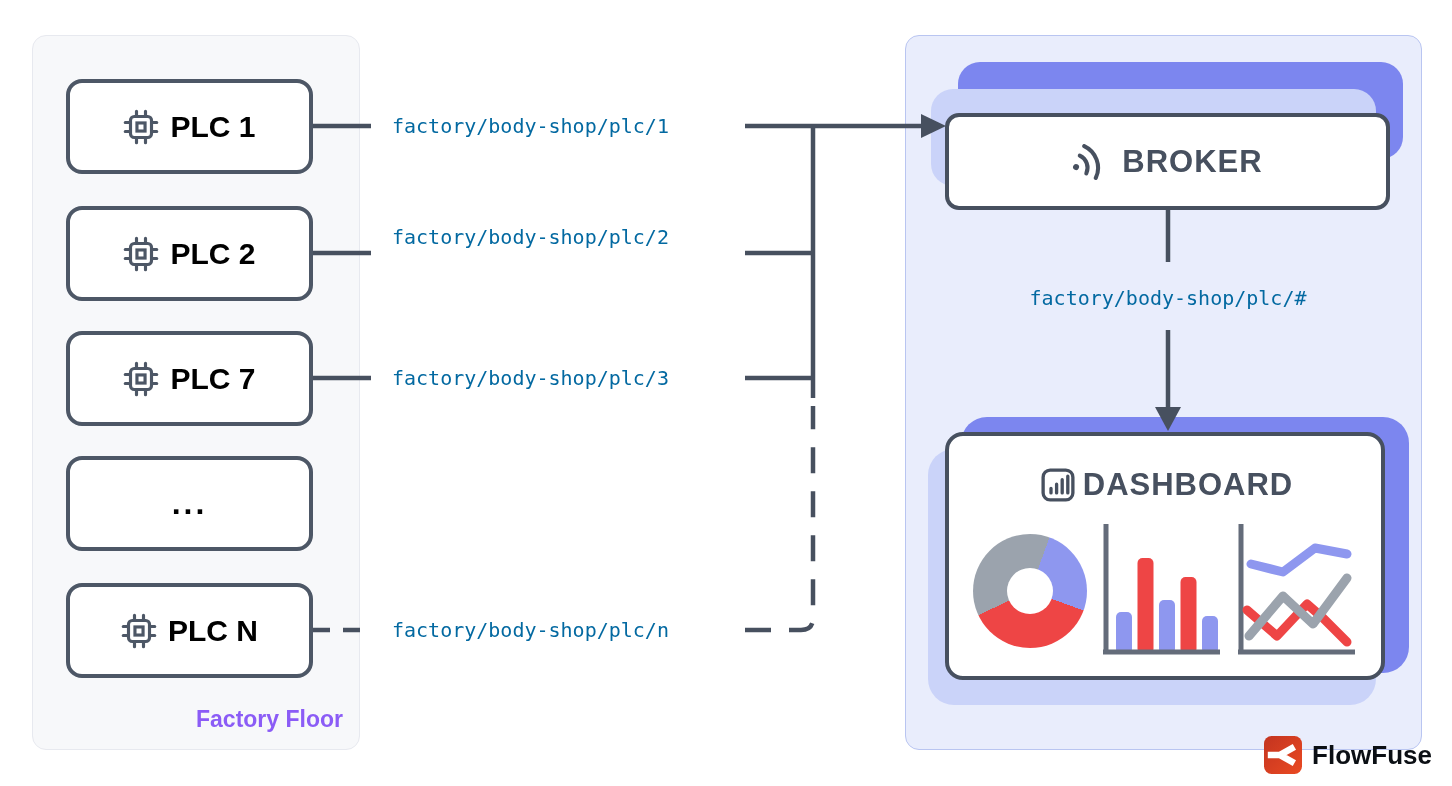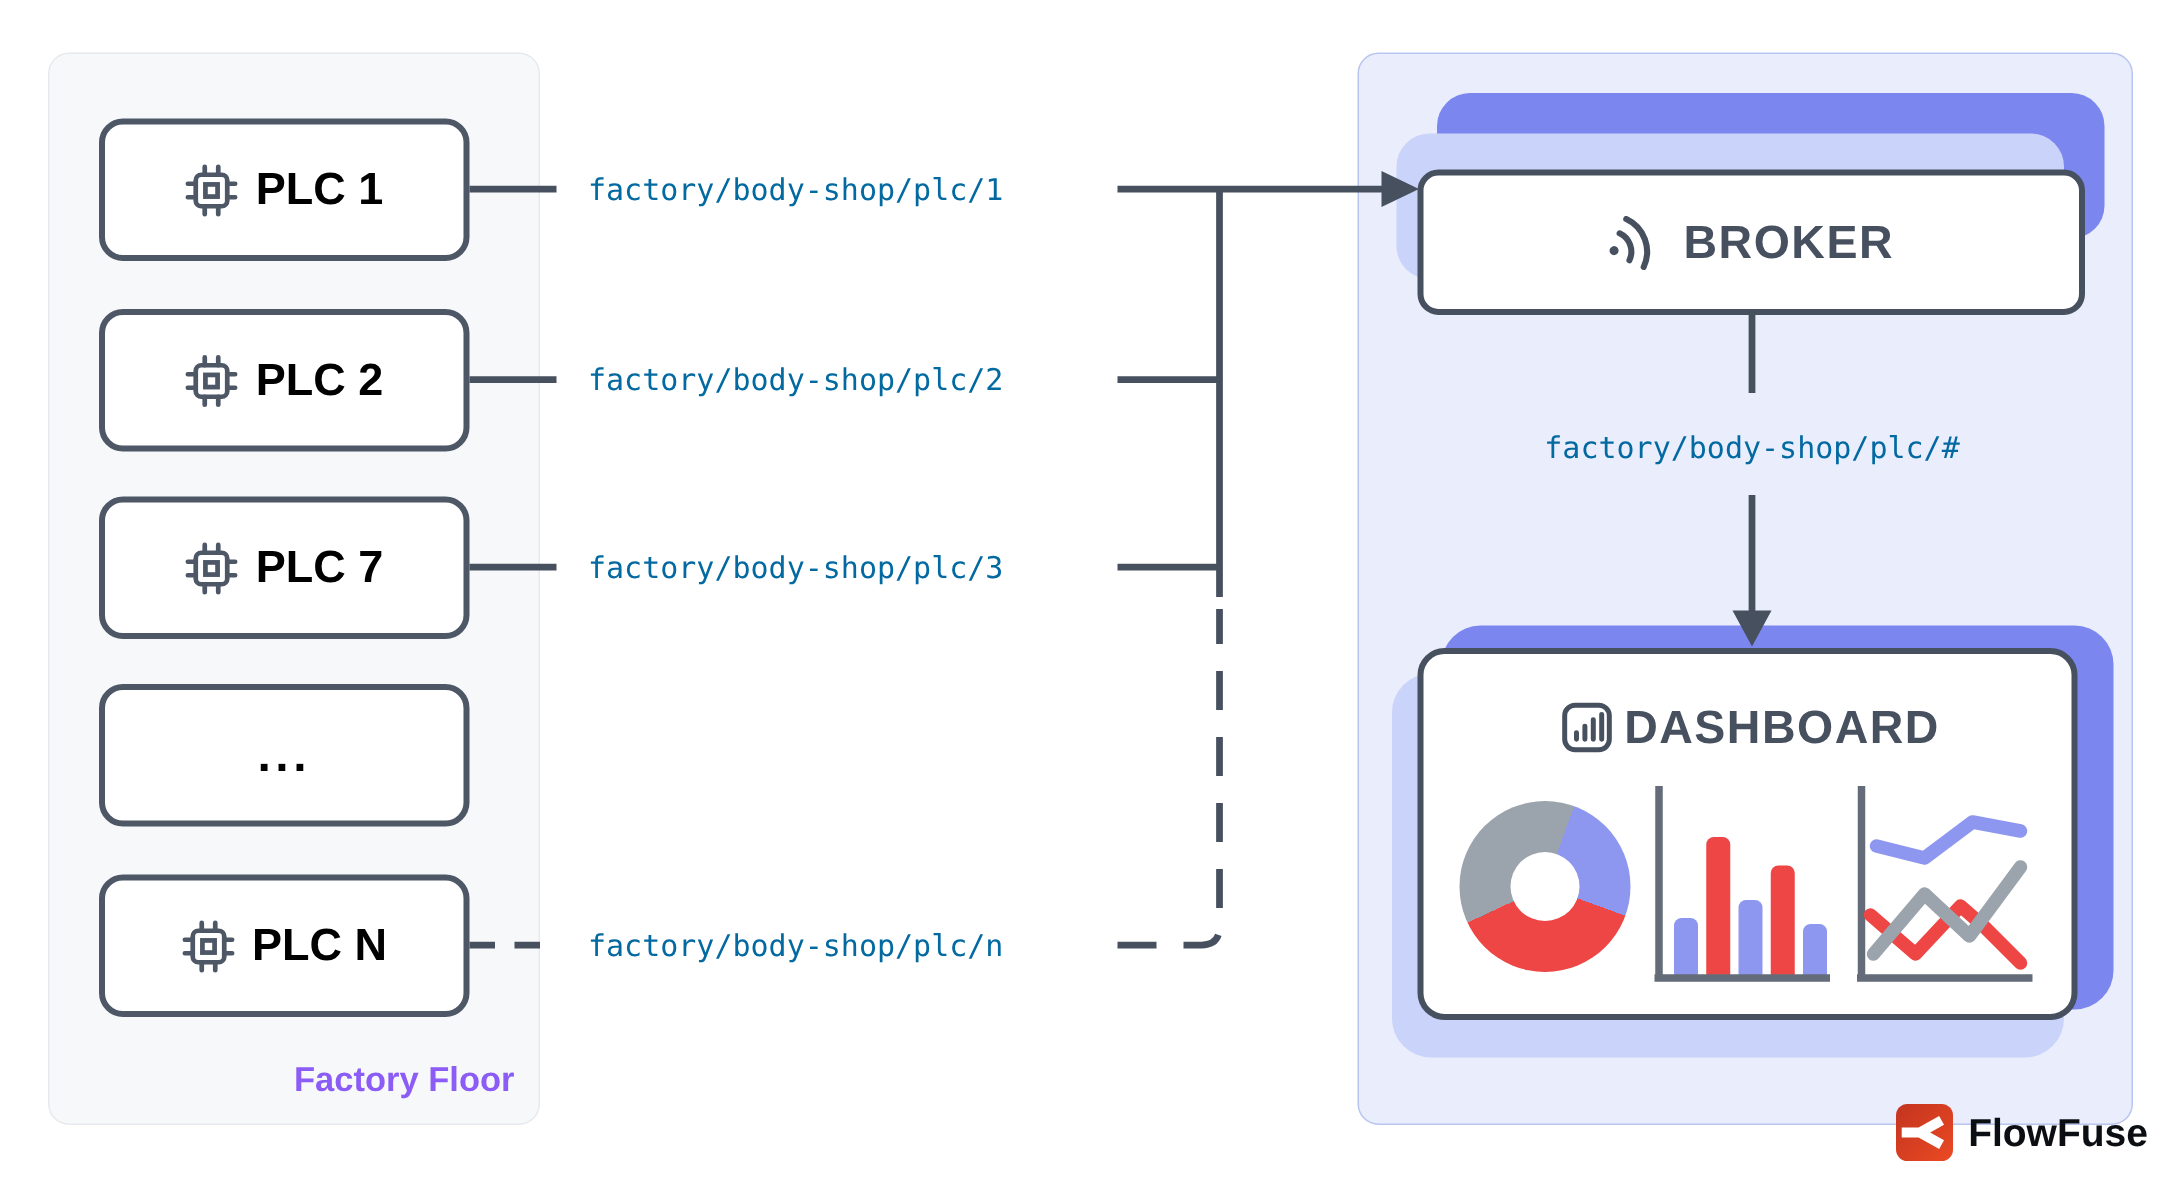--- a/index.html
+++ b/index.html
@@ -123,21 +123,21 @@
       <path d="M1168 168 V262"></path>
       <path d="M1168 330 V409"></path>
     </g>
     <g fill="#47505f" stroke="none">
       <polygon points="921,114 946,126 921,138"></polygon>
       <polygon points="1155,407 1181,407 1168,431"></polygon>
     </g>
   </svg>
 
   <div class="topic" style="left:392px;top:109px">factory/body-shop/plc/1</div>
-  <div class="topic" style="left:392px;top:236px">factory/body-shop/plc/2</div>
+  <div class="topic" style="left:392px;top:220px">factory/body-shop/plc/2</div>
   <div class="topic" style="left:392px;top:361px">factory/body-shop/plc/3</div>
   <div class="topic" style="left:1000px;top:281px;width:336px;text-align:center">factory/body-shop/plc/#</div>
   <div class="topic" style="left:392px;top:613px">factory/body-shop/plc/n</div>
 
   <div class="shadow-purple broker-shadow-p"></div>
   <div class="shadow-lavender broker-shadow-l"></div>
   <div class="big-box broker-box">
     <svg width="36" height="36" viewBox="0 0 24 24" fill="none" stroke="#47505f" stroke-width="2.7" stroke-linecap="round">
       <g transform="rotate(25 12 12)">
         <path d="M4 11a9 9 0 0 1 9 9"></path>

